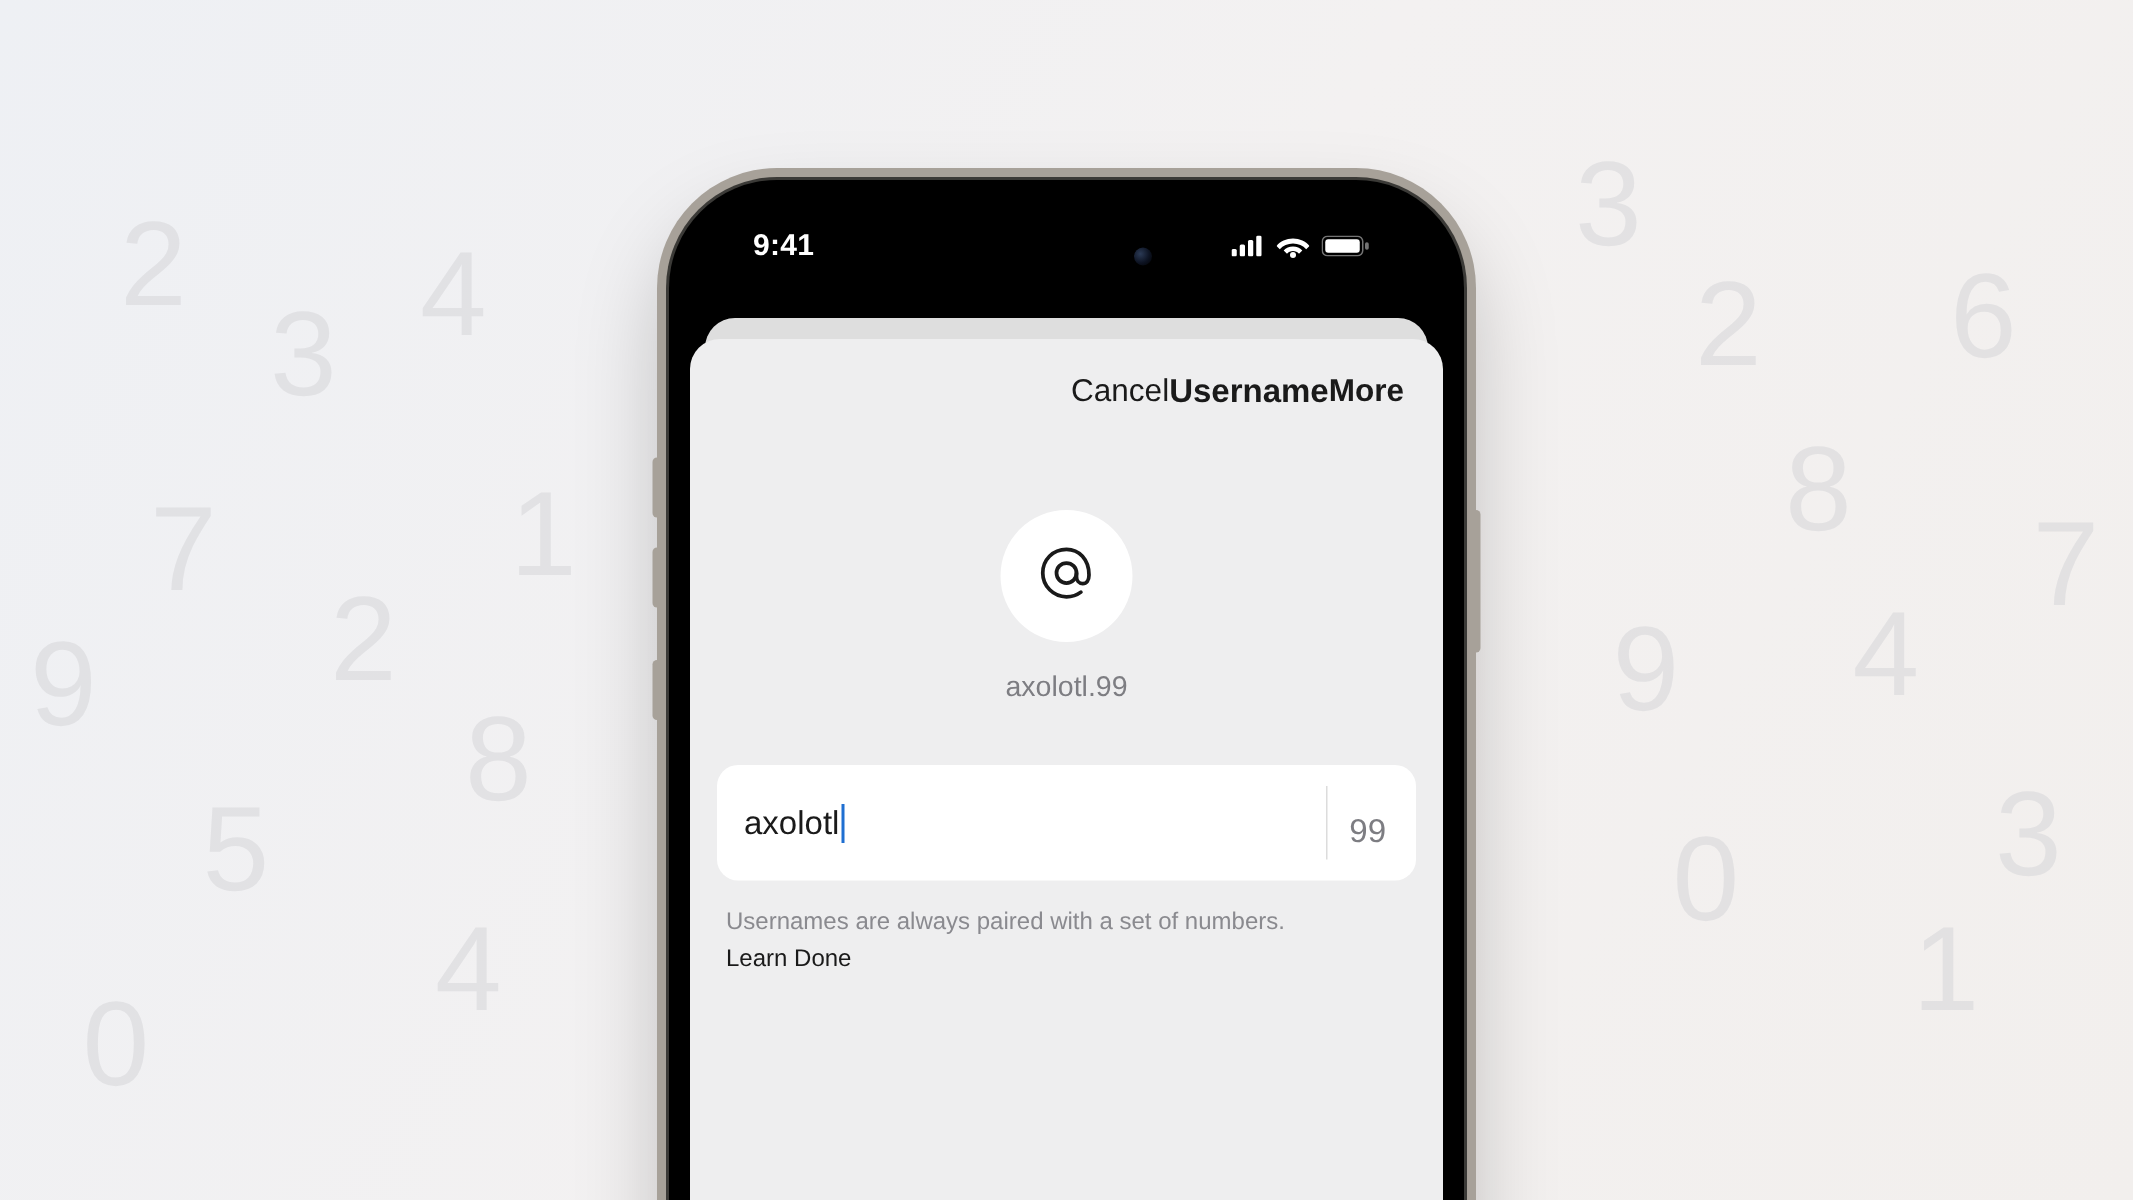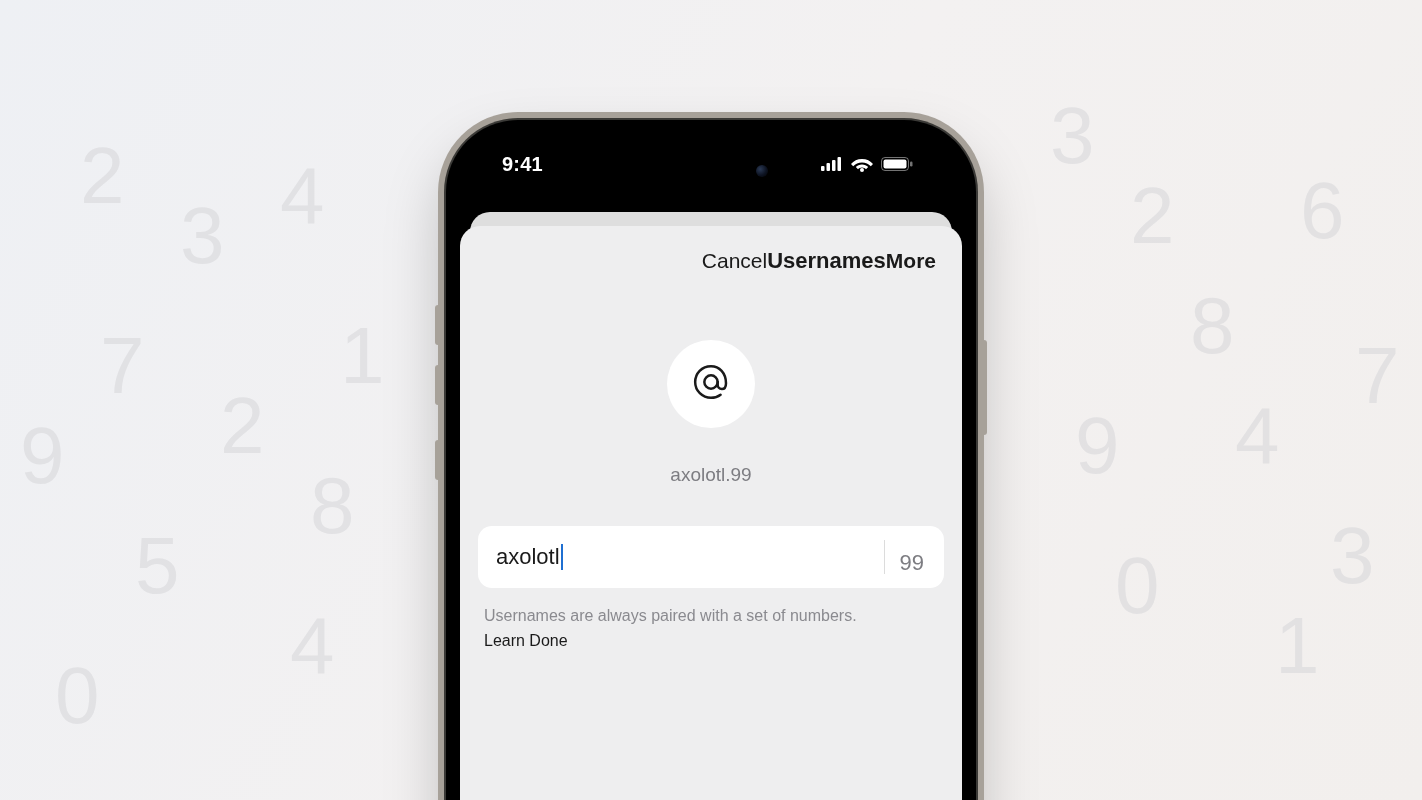--- a/index.html
+++ b/index.html
@@ -149,30 +149,30 @@
     border-radius: 50%;
     margin: 48px auto 0;
     display: flex;
     align-items: center;
     justify-content: center;
   }
   .avatar-circle svg { width: 40px; height: 40px; }
 
   .preview-name {
     text-align: center;
-    margin-top: 36px;
+    margin-top: 20px;
     color: #7d7d82;
     font-size: 19px;
   }
 
   .input-row {
     margin-top: 40px;
     background: #fff;
     border-radius: 14px;
-    height: 62px;
+    height: 77px;
     display: flex;
     align-items: stretch;
     overflow: hidden;
   }
   .input-main {
     flex: 1;
     display: flex;
     align-items: center;
     padding: 0 18px;
     font-size: 22px;
@@ -272,21 +272,21 @@
         </span>
       </span>
     </div>
 
     <div class="sheet-back"></div>
 
     <div class="sheet">
 
       <div class="modal-header">
         <span class="left">Cancel</span>
-        <span class="title">Usernames</span>
+        <span class="title">Username</span>
         <span class="right">More</span>
       </div>
 
       <div class="avatar-circle">
         <span>
           <svg viewBox="0 0 48 48" width="40" height="40">
             <circle cx="24" cy="24" r="8" fill="none" stroke="#1a1a1a" stroke-width="3"></circle>
             <path d="M32 24 v3 c0 3 2 5.5 5 5.5 s5-2.5 5-7 C42 13 34 5 24 5 13 5 5 13.5 5 24 s8.5 19 19 19 c4.5 0 8.5-1.4 11.5-3.7" fill="none" stroke="#1a1a1a" stroke-width="3" stroke-linecap="round"></path>
           </svg>
         </span>

